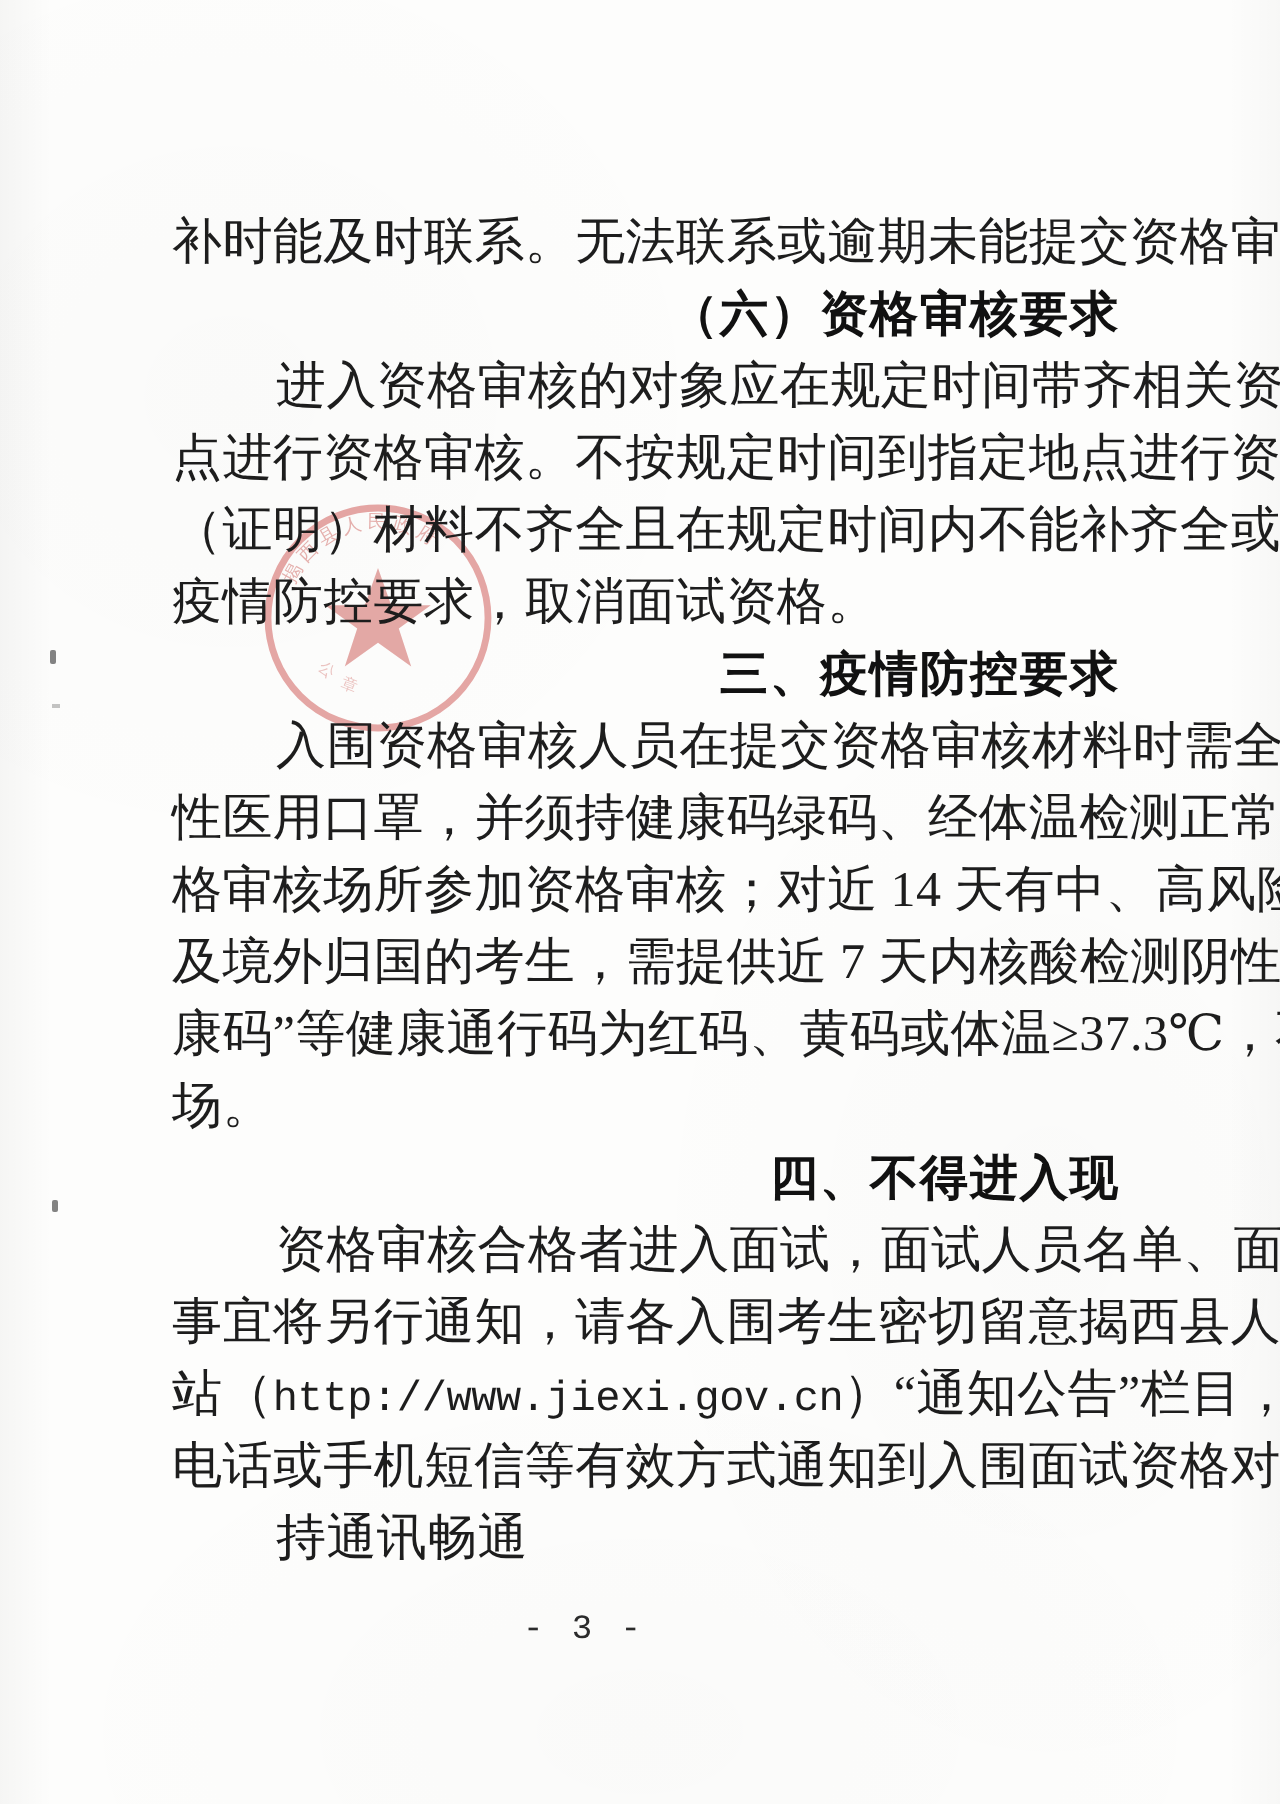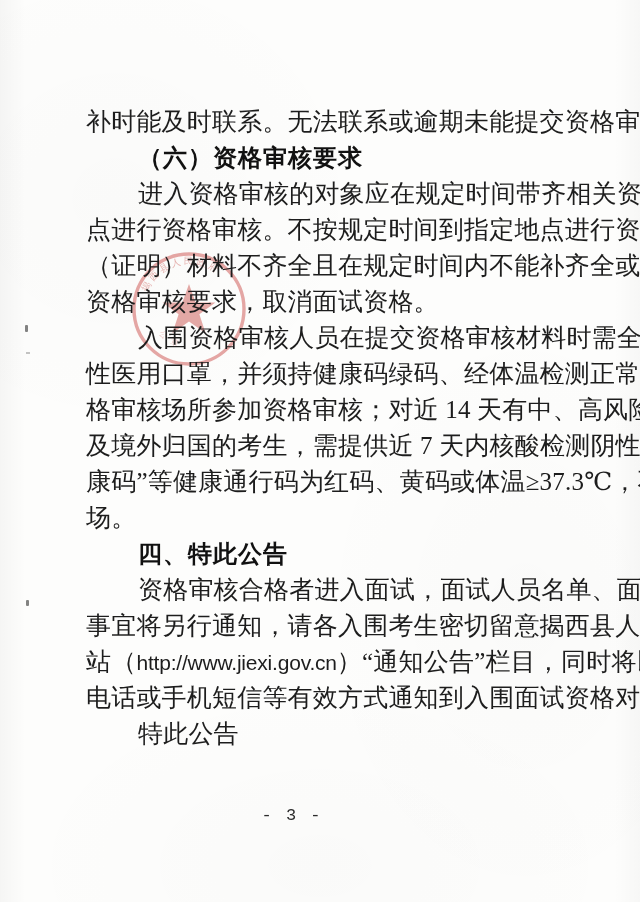--- a/index.html
+++ b/index.html
@@ -75,27 +75,28 @@
     text-align-last: justify;
   }
 
   
   .h-line {
     font-family: Liberation Sans, sans-serif;
     font-weight: bold;
     font-size: 24px;
     letter-spacing: 1px;
     color: #111111;
+    text-align: right;
   }
 
   .indent2 { padding-left: 52px; }
 
   
   .mono {
-    font-family: Liberation Sans, sans-serif;
+    font-family: Liberation Mono, monospace;
     font-size: 21px;
     letter-spacing: -0.2px;
   }
 
   
   #page-number {
     position: absolute;
     left: 0;
     top: 806px;
     width: 640px;
@@ -149,39 +150,40 @@
 
   <div class="body-text">
 
     <div class="line p-line justify">补时能及时联系。无法联系或逾期未能提交资格审核材料的，视</div>
 
     <div class="line h-line indent2">（六）资格审核要求</div>
 
     <div class="line p-line indent2">进入资格审核的对象应在规定时间带齐相关资料到指定地</div>
     <div class="line p-line justify">点进行资格审核。不按规定时间到指定地点进行资格审核、证件</div>
     <div class="line p-line justify">（证明）材料不齐全且在规定时间内不能补齐全或与报考资格条</div>
-    <div class="line p-line">资格审核要求，取消面试资格。</div>
+    <div class="line p-line">疫情防控要求，取消面试资格。</div>
 
+    <div class="line h-line indent2">三、疫情防控要求</div>
 
     <div class="line p-line indent2">入围资格审核人员在提交资格审核材料时需全程佩戴一次</div>
     <div class="line p-line justify">性医用口罩，并须持健康码绿码、经体温检测正常后方可进入资</div>
     <div class="line p-line justify">格审核场所参加资格审核；对近 14 天有中、高风险地区旅居史</div>
     <div class="line p-line justify">及境外归国的考生，需提供近 7 天内核酸检测阴性证明。如“粤</div>
     <div class="line p-line justify">康码”等健康通行码为红码、黄码或体温≥37.3℃，不得进入现</div>
     <div class="line p-line">场。</div>
 
-    <div class="line h-line indent2">四、特此公告</div>
+    <div class="line h-line indent2">四、不得进入现</div>
 
     <div class="line p-line indent2">资格审核合格者进入面试，面试人员名单、面试地点及其他</div>
     <div class="line p-line justify">事宜将另行通知，请各入围考生密切留意揭西县人民政府门户网</div>
 
     <div class="line p-line"><span>站（</span><span class="mono">http://www.jiexi.gov.cn</span><span>）“通知公告”栏目，同时将以</span></div>
 
     <div class="line p-line justify">电话或手机短信等有效方式通知到入围面试资格对象，请考生保</div>
-    <div class="line p-line indent2">特此公告</div>
+    <div class="line p-line indent2">持通讯畅通</div>
 
   </div>
 
   <div id="page-number">- 3 -</div>
 
   <span class="speck s1"></span>
   <span class="speck s2"></span>
   <span class="speck s3"></span>
 
 </div>

